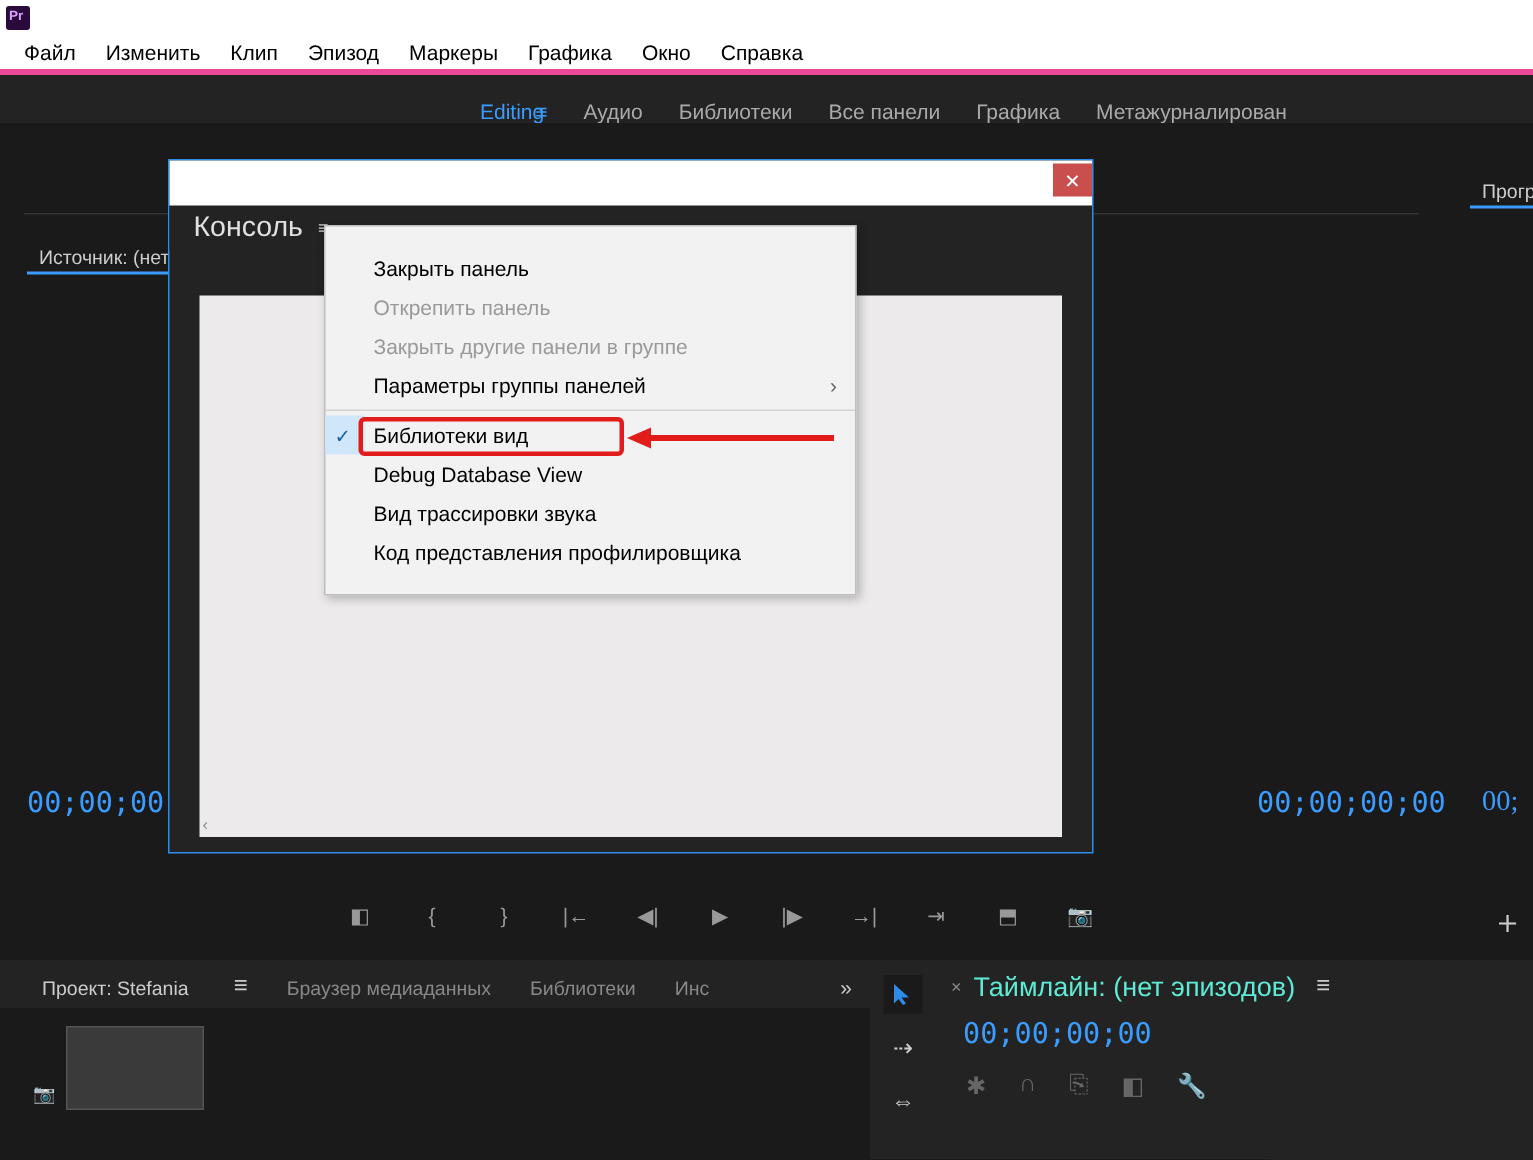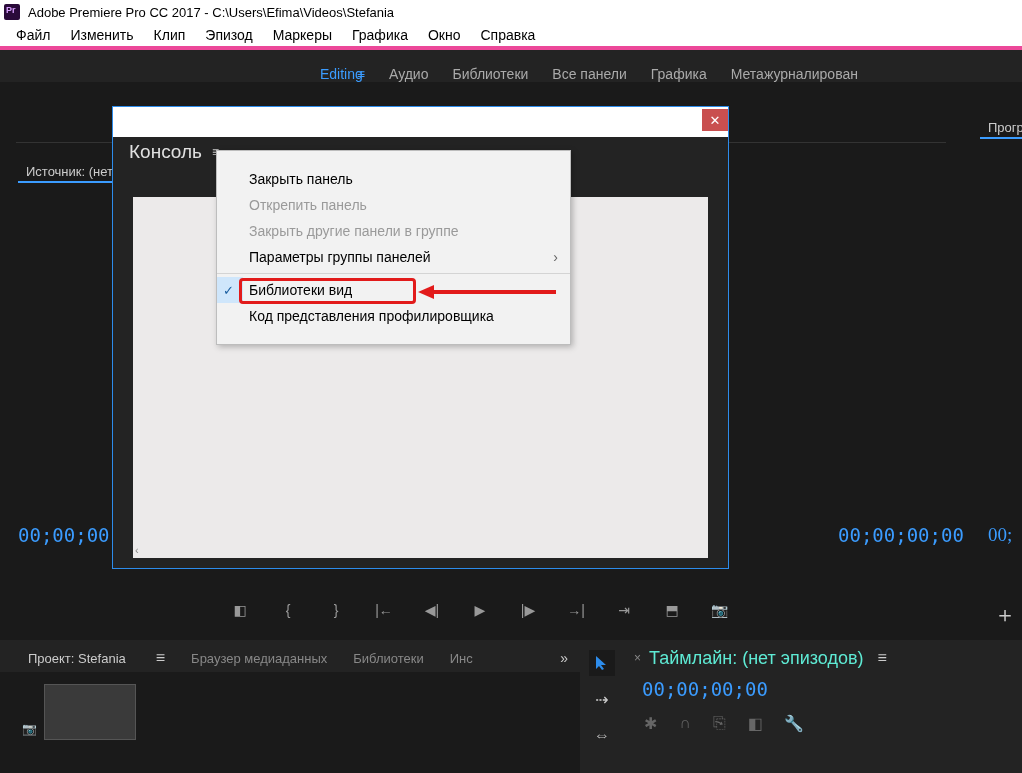--- a/index.html
+++ b/index.html
@@ -105,21 +105,20 @@
   .ctx-menu .row.boxed { }
   .red-box { position:absolute; border:3px solid #e21b1b; border-radius:4px; pointer-events:none; z-index:61; }
   .red-arrow { position:absolute; z-index:61; }
 
 </style>
 </head>
 <body>
 
 <div class="titlebar">
   <div class="logo"></div>
-  <div class="title">Adobe Premiere Pro CC 2017 - C:\Users\Efima\Videos\Stefania</div>
 </div>
 
 <div class="menubar">
   <div class="mi">Файл</div>
   <div class="mi">Изменить</div>
   <div class="mi">Клип</div>
   <div class="mi">Эпизод</div>
   <div class="mi">Маркеры</div>
   <div class="mi">Графика</div>
   <div class="mi">Окно</div>
@@ -225,20 +224,22 @@
   <div class="row disabled">Закрыть другие панели в группе</div>
   <div class="row">
     <span>Параметры группы панелей</span>
     <span class="sub">›</span>
   </div>
   <div class="sep"></div>
   <div class="row checked">
     <span class="chk">✓</span>
     <span>Библиотеки вид</span>
   </div>
+  <div class="row boxed">Debug Database View</div>
+  <div class="row">Вид трассировки звука</div>
   <div class="row">Код представления профилировщика</div>
 </div>
 
 <div class="red-box" style="left:239px; top:278px; width:177px; height:26px;"></div>
 <svg class="red-arrow" style="left:418px; top:283px;" width="140" height="18">
   <line x1="138" y1="9" x2="12" y2="9" stroke="#e21b1b" stroke-width="4"></line>
   <polygon points="0,9 16,2 16,16" fill="#e21b1b"></polygon>
 </svg>
 
 </body></html>

